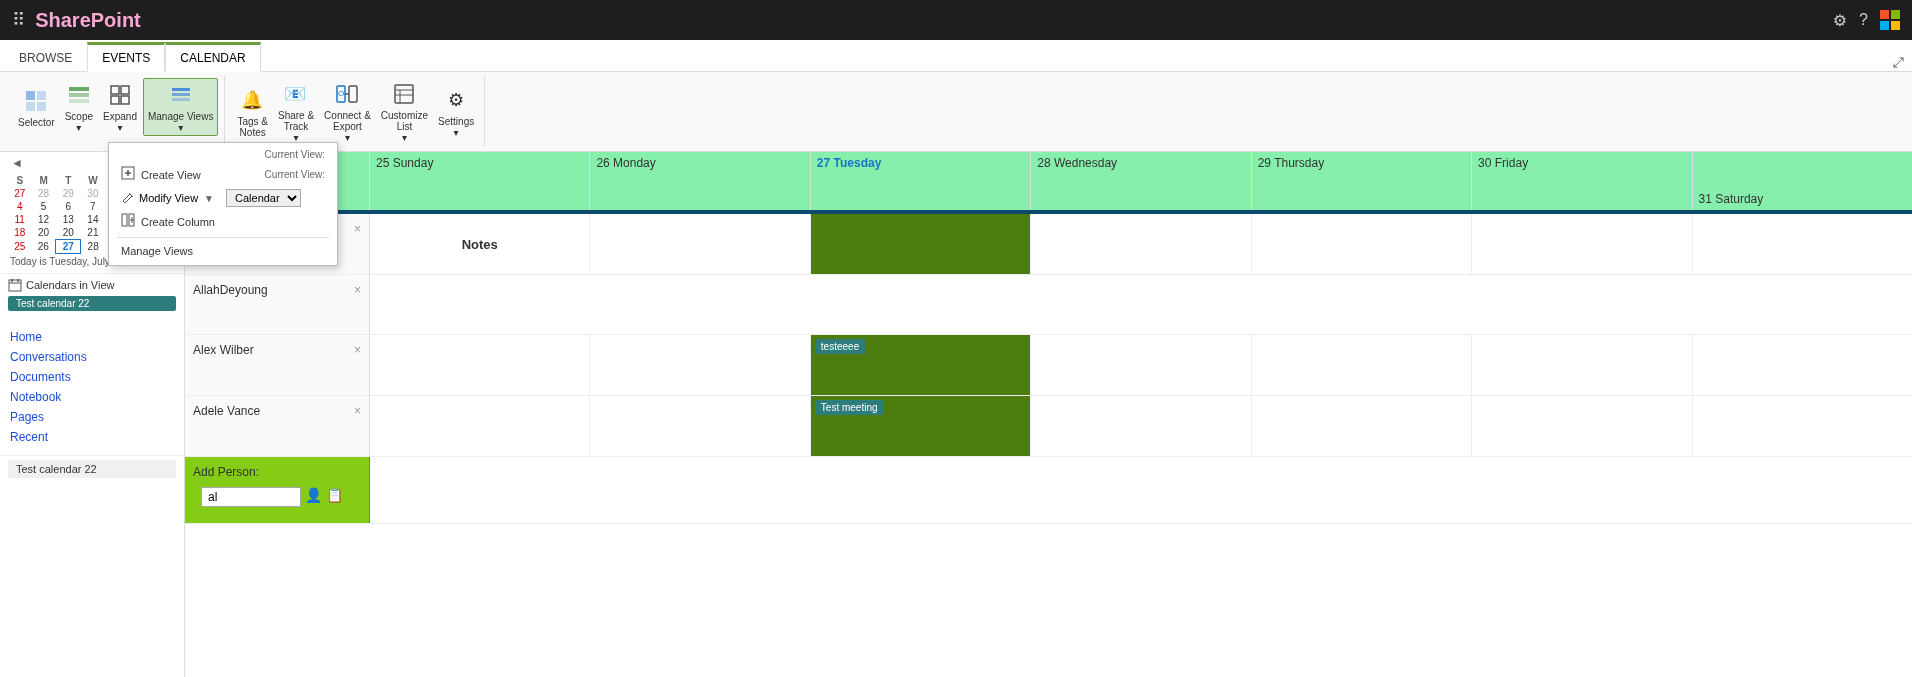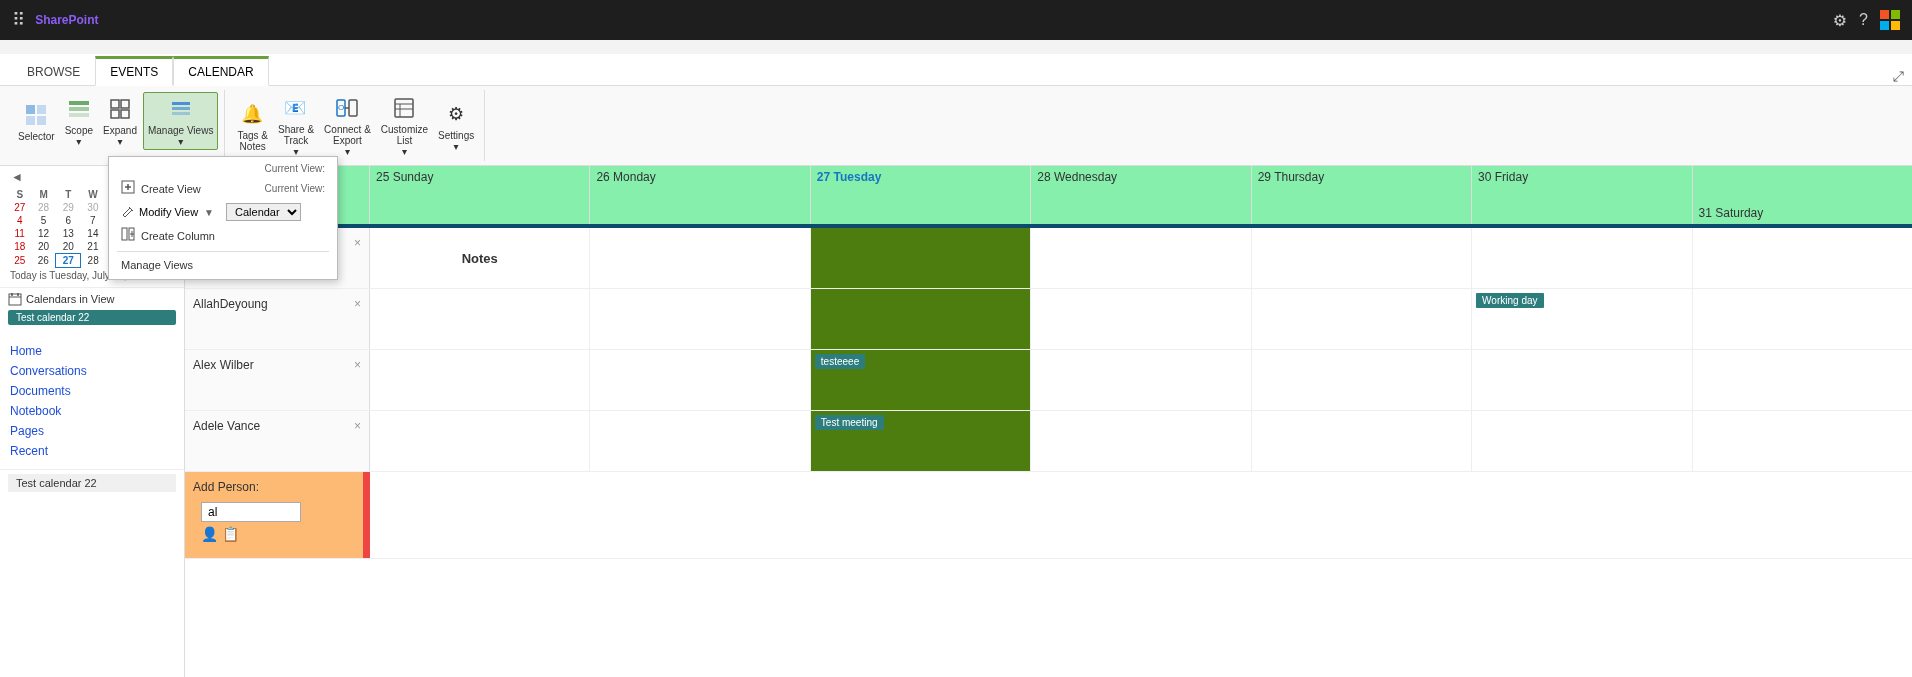--- a/index.html
+++ b/index.html
@@ -8,39 +8,38 @@
     
     .top-bar {
       background: #1e1e1e;
       height: 40px;
       display: flex;
       align-items: center;
       padding: 0 12px;
       gap: 10px;
     }
     .top-bar-grid { color: #ccc; font-size: 18px; cursor: pointer; }
-    .top-bar-title { color: #8b5cf6; font-size: 12px; font-weight: 600; }
+    .top-bar-title { color: #f9a8d4; font-size: 20px; font-weight: 600; }
     .top-bar-right { margin-left: auto; display: flex; gap: 12px; align-items: center; }
     .top-bar-icon { color: #ccc; font-size: 16px; cursor: pointer; }
     .windows-logo { width: 20px; height: 20px; display: grid; grid-template-columns: 1fr 1fr; gap: 2px; }
     .windows-logo-quad { background: #f35325; }
     .windows-logo-quad:nth-child(2) { background: #80ba01; }
     .windows-logo-quad:nth-child(3) { background: #00adef; }
     .windows-logo-quad:nth-child(4) { background: #ffba08; }
 
     
     .ribbon-tabs {
       background: #fff;
       border-bottom: 1px solid #ddd;
       display: flex;
       align-items: flex-end;
       height: 32px;
-      padding-left: 12px;
+      padding-left: 4px;
       position: relative;
-      margin-top: 14px;
     }
     .ribbon-tab {
       padding: 6px 14px;
       font-size: 12px;
       cursor: pointer;
       color: #444;
       border: 1px solid transparent;
       margin-bottom: -1px;
     }
     .ribbon-tab.active {
@@ -411,27 +410,26 @@
       display: flex;
       border-bottom: 1px solid #eee;
       min-height: 50px;
     }
     .cal-add-label {
       width: 185px;
       flex-shrink: 0;
       padding: 8px;
       font-size: 12px;
       color: #333;
-      border-right: 7px solid #ef4444;
-      background: #fdba74;
+      border-right: 1px solid #ef4444;
+      background: #84cc16;
     }
     .cal-add-input-area {
       padding: 8px;
       display: flex;
-      flex-direction: column;
       gap: 4px;
     }
     .cal-add-input {
       border: 1px solid #aaa;
       padding: 2px 6px;
       font-size: 12px;
       width: 100px;
     }
     .cal-add-icons {
       display: flex;
@@ -740,31 +738,20 @@
             <div class="cal-day-cell"></div>
             <div class="cal-day-cell"></div>
           </div>
         </div>
 
         <div class="cal-person-row">
           <div class="cal-person-name">
             <span>AllahDeyoung</span>
             <span class="cal-person-close">×</span>
           </div>
-          <div class="cal-days-row">
-            <div class="cal-day-cell"></div>
-            <div class="cal-day-cell"></div>
-            <div class="cal-day-cell today-col"></div>
-            <div class="cal-day-cell"></div>
-            <div class="cal-day-cell"></div>
-            <div class="cal-day-cell">
-              <span class="cal-event">Working day</span>
-            </div>
-            <div class="cal-day-cell"></div>
-          </div>
         </div>
 
         <div class="cal-person-row">
           <div class="cal-person-name">
             <span>Alex Wilber</span>
             <span class="cal-person-close">×</span>
           </div>
           <div class="cal-days-row">
             <div class="cal-day-cell"></div>
             <div class="cal-day-cell"></div>

